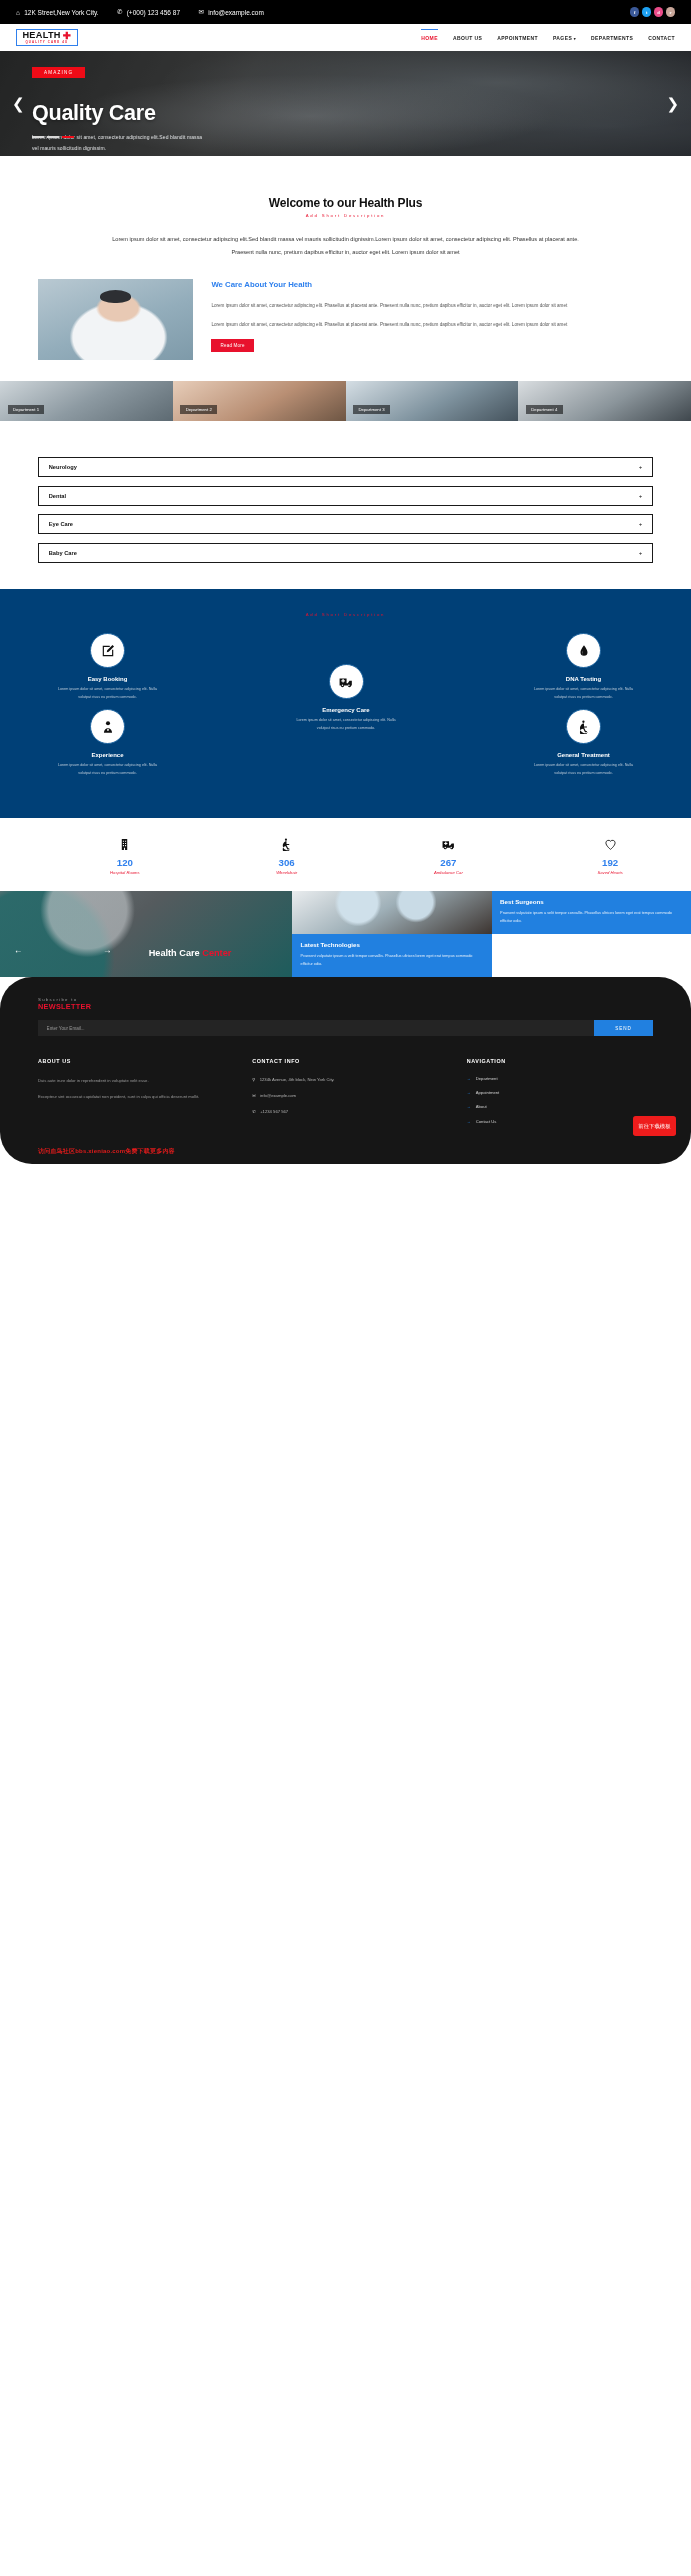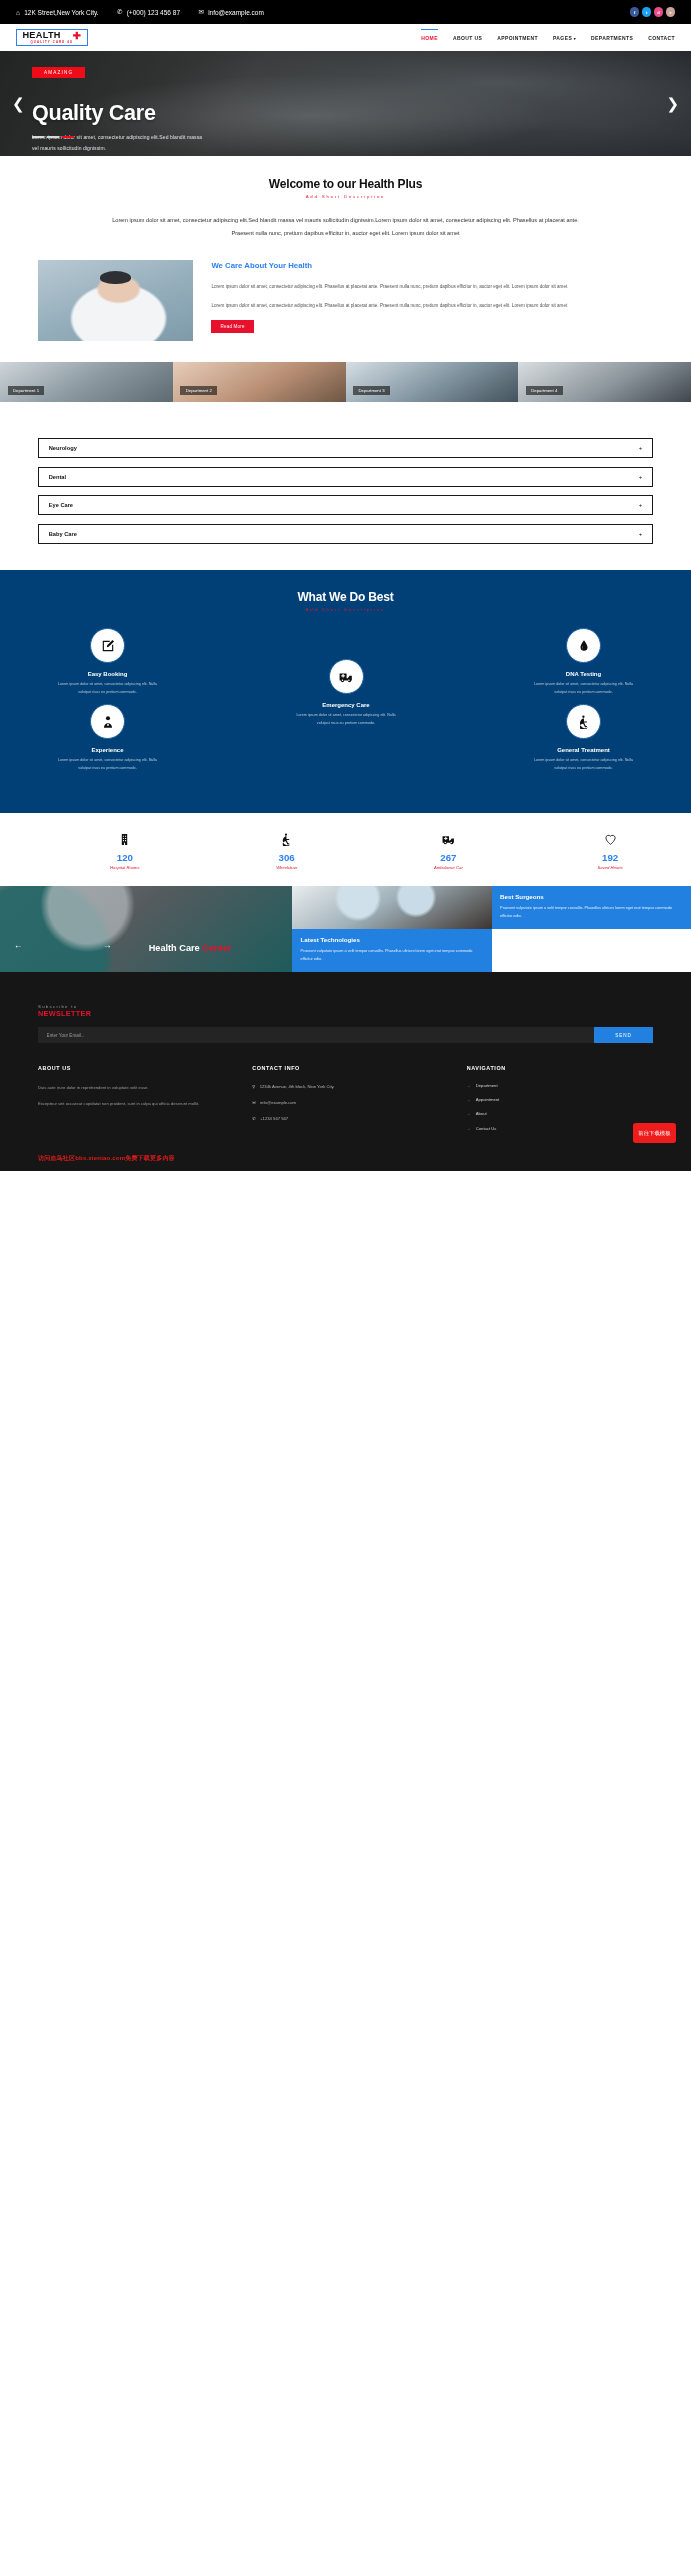--- a/index.html
+++ b/index.html
@@ -14,21 +14,21 @@
   .topbar .ti{display:flex;align-items:center;margin-right:18.4px;white-space:nowrap;}
   .topbar .ti .gi{margin-right:4.3px;font-size:6.5px;display:inline-flex;}
   .topbar .spacer{flex:1;}
   .social{display:flex;gap:2.7px;}
   .social span{width:9.2px;height:9.2px;border-radius:50%;display:flex;align-items:center;justify-content:center;font-size:4.6px;color:#fff;font-weight:bold;font-family:"Liberation Serif",serif;}
   .s-fb{background:#3b5998;} .s-tw{background:#1da1f2;} .s-db{background:#ea4c89;} .s-rs{background:#c9a79a;}
 
   
   .navbar{height:27px;background:#fff;display:flex;align-items:center;padding:0 16px;}
   .logo{border:1.1px solid #2f80ed;padding:1.6px 5.4px 1.1px;display:inline-block;line-height:1;}
-  .logo .l1{font-size:9.2px;font-weight:bold;letter-spacing:0.3px;color:#111;display:flex;align-items:center;gap:12px;}
+  .logo .l1{font-size:9.2px;font-weight:bold;letter-spacing:0.3px;color:#111;display:flex;align-items:center;gap:2px;}
   .logo .cross{color:#e8112d;font-size:9.7px;line-height:.8;}
   .logo .l2{font-size:2.9px;letter-spacing:1.1px;color:#e8112d;text-align:center;margin-top:0.5px;font-weight:bold;}
   .nav-links{margin-left:auto;display:flex;align-items:center;gap:15px;}
   .nav-links a{font-size:5px;letter-spacing:0.4px;color:#222;text-decoration:none;font-weight:bold;padding:3.2px 0;position:relative;white-space:nowrap;}
   .nav-links a.active{color:#e8112d;}
   .nav-links a.active:before{content:"";position:absolute;top:-2.2px;left:0;right:0;height:1.1px;background:#2f80ed;}
   .caret{font-size:3.8px;margin-left:1.6px;}
 
   
   .hero{height:105px;position:relative;overflow:hidden;
@@ -47,21 +47,21 @@
   .harrow.l{left:12px;} .harrow.r{right:12px;}
   .dots{position:absolute;bottom:18.4px;left:32px;display:flex;gap:3.2px;z-index:3;}
   .dots i{width:12px;height:1.6px;background:#d8d8d8;display:block;}
   .dots i.on{background:#ef0b17;}
 
   
   .sec-title{text-align:center;}
   .sec-title h2{font-size:12px;font-weight:bold;color:#111;letter-spacing:-0.2px;}
   .sec-title .sub{font-size:4.3px;letter-spacing:1.8px;color:#e8112d;margin-top:3.2px;}
 
-  .welcome{padding:21px 0 15px;}
+  .welcome{padding:40px 0 15px;}
   .welcome .wtxt{max-width:475px;margin:15px auto 0;text-align:center;font-size:5.6px;line-height:2.35;color:#333;}
 
   
   .care{display:flex;padding:4.3px 38px 21.6px;gap:18.4px;align-items:flex-start;}
   .care-img{width:155px;height:81px;flex:none;position:relative;overflow:hidden;
     background:
       radial-gradient(ellipse at 52% 36%, #e8c9b4 0 17%, rgba(232,201,180,0) 20%),
       radial-gradient(ellipse at 52% 72%, #f2f4f6 0 40%, rgba(242,244,246,0) 43%),
       linear-gradient(160deg,#b9c9d2 0%,#93adbb 55%,#7e9aa9 100%);}
   .care-img:before{content:"";position:absolute;left:40%;top:14%;width:20%;height:16%;border-radius:50% 50% 45% 45%;background:#2d2f33;}
@@ -126,21 +126,21 @@
   .q-img2{background:
       radial-gradient(circle at 25% 45%, #f3ded2 0 16%, rgba(0,0,0,0) 19%),
       radial-gradient(circle at 50% 44%, #f0d8ca 0 16%, rgba(0,0,0,0) 19%),
       radial-gradient(circle at 75% 46%, #eedac c 0 16%, rgba(0,0,0,0) 19%),
       linear-gradient(150deg,#dfe6ea 0%,#c5cdd1 50%,#a79a92 100%);}
   .q-blue{background:#2180e0;padding:7.6px 8.6px;color:#fff;}
   .q-blue h4{font-size:6.2px;font-weight:bold;}
   .q-blue p{font-size:3.8px;line-height:2.05;margin-top:4.9px;color:#e2eefb;}
 
   
-  .footer{background:#161616;padding:32px 38px 0;position:relative;}
+  .footer{background:#161616;padding:20px 38px 0;position:relative;border-radius:32px;}
   .nl .s1{color:#9b9b9b;font-size:4.3px;letter-spacing:1.3px;}
   .nl .s2{color:#e8112d;font-size:7.3px;font-weight:bold;letter-spacing:0.3px;margin-top:0.5px;}
   .nlform{display:flex;margin-top:8.6px;}
   .nlform input{flex:1;height:16.7px;background:#242424;border:none;outline:none;color:#cfcfcf;font-size:4.6px;padding:0 8.6px;font-family:inherit;}
   .nlform input::placeholder{color:#9a9a9a;}
   .nlform button{width:59px;height:16.7px;background:#2180e0;color:#fff;border:none;font-size:4.6px;letter-spacing:0.9px;cursor:pointer;font-family:inherit;}
 
   .fcols{display:flex;gap:28px;padding:21.6px 0 10.8px;}
   .fcol{flex:1;}
   .fcol h5{color:#fff;font-size:5.4px;letter-spacing:0.6px;margin-bottom:12px;}
@@ -259,21 +259,20 @@
     </div>
     <div class="acc-item">
       <span class="nm">Baby Care</span>
       <span class="pl">+</span>
     </div>
   </div>
 </div>
 
 <div class="best">
   <div class="sec-title">
-    <h2>What We Do Best</h2>
     <div class="sub">Add Short Description</div>
   </div>
   <div class="best-grid">
 
     <div class="bcol c1">
       <div class="circle">
         <svg viewBox="0 0 24 24">
             <path d="M3 3h12v2H5v14h14v-9h2v11H3V3zm16.7-1.3 2.6 2.6-9.1 9.1-3.3.7.7-3.3 9.1-9.1z"></path>
           </svg>
       </div>

